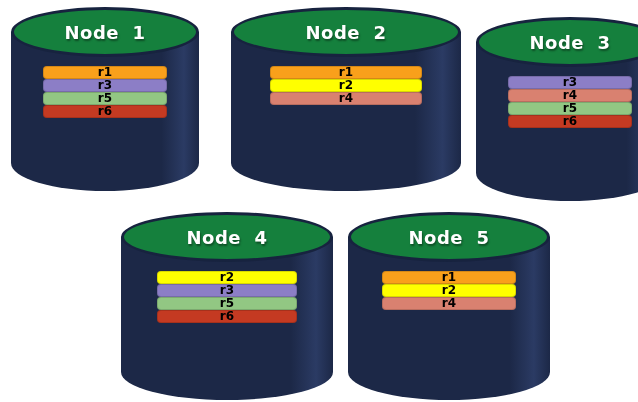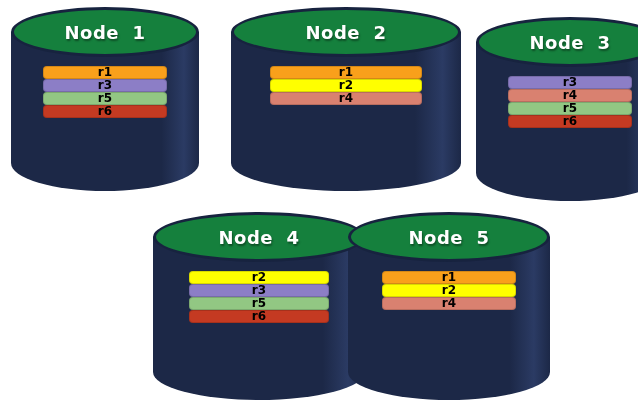--- a/index.html
+++ b/index.html
@@ -47,21 +47,21 @@
   }
 
   .bar span {
     font-size: 12px; font-weight: bold; color: #000000; line-height: 13px;
   }
 
   
   .pos-1 { left: 11px;  top: 7px; }
   .pos-2 { left: 231px; top: 7px; padding-left: 42px; }
   .pos-3 { left: 442px; top: 17px; margin-left: 34px; }
-  .pos-4 { left: 121px; top: 212px; width: 212px; height: 188px; margin-left: 32px; }
+  .pos-4 { left: 121px; top: 212px; width: 212px; height: 188px; }
   .pos-5 { left: 348px; top: 212px; width: 202px; height: 188px; }
 </style>
 </head>
 <body>
 
 <div class="canvas">
     <div class="cylinder pos-1">
     <div class="cyl-body"></div>
     <div class="cyl-top">
       <span class="node-title">Node  1</span>

